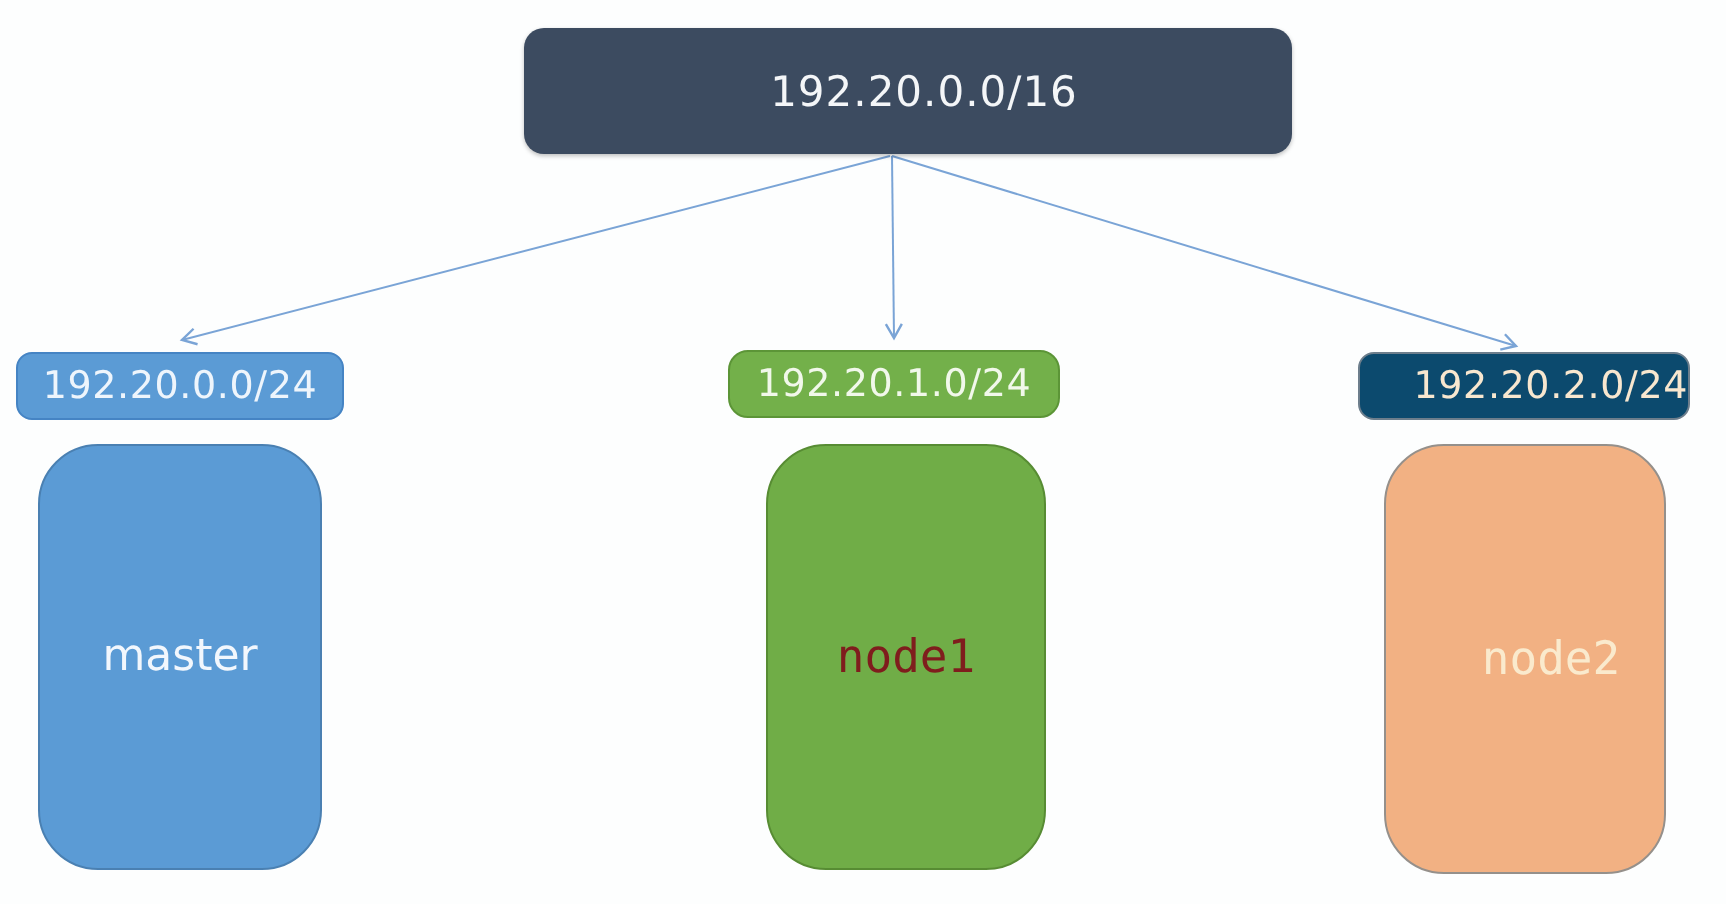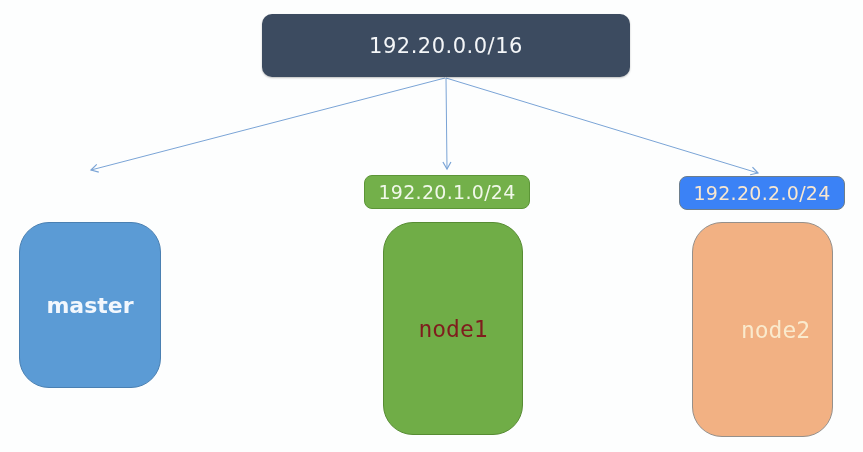--- a/index.html
+++ b/index.html
@@ -55,21 +55,21 @@
   .node-box {
     position: absolute;
     border-radius: 30px;
     border: 1px solid transparent;
     box-sizing: border-box;
     display: flex;
     align-items: center;
     justify-content: center;
     font-size: 22px;
   }
-  .node-box.pos-0 { left: 19px;  top: 222px; width: 142px; height: 166px; font-weight: bold; }
+  .node-box.pos-0 { left: 19px;  top: 222px; width: 142px; height: 213px; }
   .node-box.pos-1 { left: 383px; top: 222px; width: 140px; height: 213px; }
   .node-box.pos-2 { left: 692px; top: 222px; width: 141px; height: 215px; }
   .node-box.mono {
     font-family: "DejaVu Sans Mono", "Liberation Mono", monospace;
     font-size: 23px;
   }
   .label-text, .node-text {
     white-space: nowrap;
   }
 </style>
@@ -82,35 +82,38 @@
     <defs>
       <marker id="arrowhead" markerWidth="12" markerHeight="12" refX="8" refY="5" orient="auto" markerUnits="userSpaceOnUse">
         <polyline points="1,1 8,5 1,9" fill="none" stroke="currentColor" stroke-width="1.2"></polyline>
       </marker>
     </defs>
     <line x1="445" y1="78" x2="91" y2="170" stroke="currentColor" stroke-width="1" marker-end="url(#arrowhead)"></line>
     <line x1="446" y1="78" x2="447" y2="169" stroke="currentColor" stroke-width="1" marker-end="url(#arrowhead)"></line>
     <line x1="446" y1="78" x2="758" y2="173" stroke="currentColor" stroke-width="1" marker-end="url(#arrowhead)"></line>
   </svg>
 
-  <div class="root-box" style="background-color: rgb(60, 75, 96); color: rgb(244, 246, 248);">
+  <div class="root-box" style="background-color: rgb(60, 75, 96); color: rgb(244, 246, 248); padding-left: 16px;">
     <span class="label-text">192.20.0.0/16</span>
   </div>
 
+  <div class="subnet-label pos-0" style="background-color: rgb(91, 155, 213); border-color: rgb(69, 132, 196); color: rgb(238, 245, 252);">
+    <span class="label-text">192.20.0.0/24</span>
+  </div>
   <div class="node-box pos-0" style="background-color: rgb(91, 155, 213); border-color: rgb(74, 128, 178); color: rgb(242, 247, 253);">
     <span class="node-text">master</span>
   </div>
 
-  <div class="subnet-label pos-1" style="background-color: rgb(115, 176, 74); border-color: rgb(92, 149, 55); color: rgb(241, 248, 234);">
+  <div class="subnet-label pos-1" style="background-color: rgb(115, 176, 74); border-color: rgb(92, 149, 55); color: rgb(241, 248, 234); border-radius: 10px;">
     <span class="label-text">192.20.1.0/24</span>
   </div>
   <div class="node-box pos-1 mono" style="background-color: rgb(112, 173, 71); border-color: rgb(87, 140, 51); color: #7f1d1d;">
     <span class="node-text">node1</span>
   </div>
 
-  <div class="subnet-label pos-2" style="background-color: #3b82f6; border-color: rgb(109, 126, 140); color: rgb(248, 231, 207);">
+  <div class="subnet-label pos-2" style="background-color: #0c4a6e; border-color: rgb(109, 126, 140); color: rgb(248, 231, 207); justify-content: flex-end;">
     <span class="label-text">192.20.2.0/24</span>
   </div>
   <div class="node-box pos-2 mono" style="background-color: rgb(242, 177, 131); border-color: rgb(149, 144, 139); color: rgb(250, 234, 205); padding-left: 26px;">
     <span class="node-text">node2</span>
   </div>
 
 </div>
 
 </body></html>

